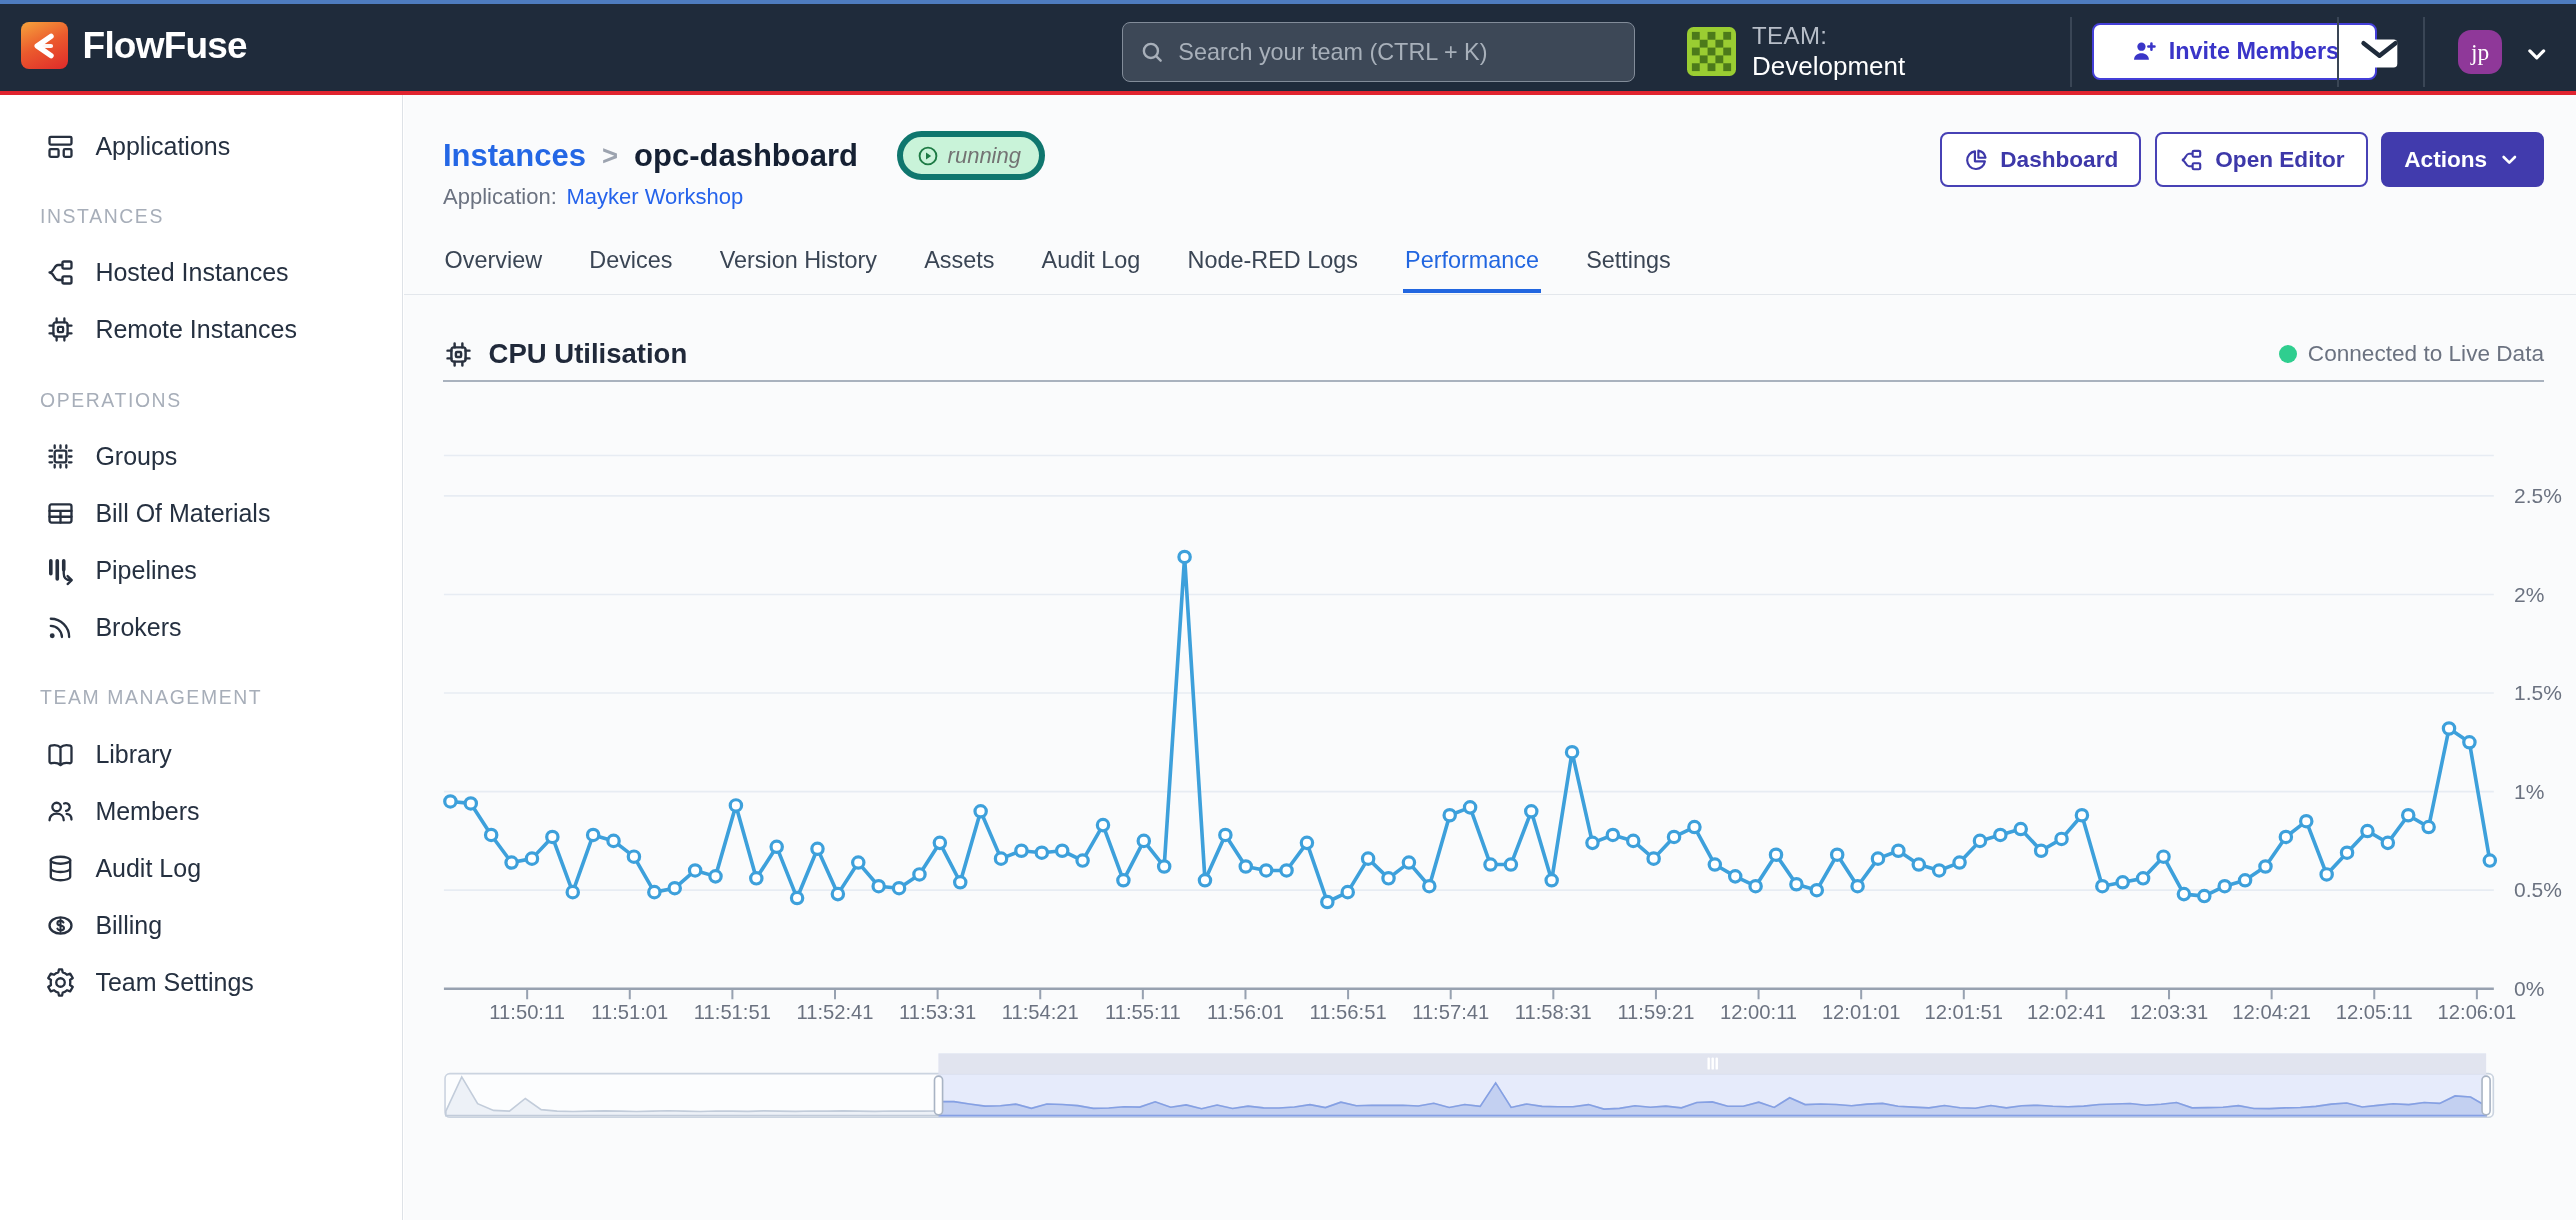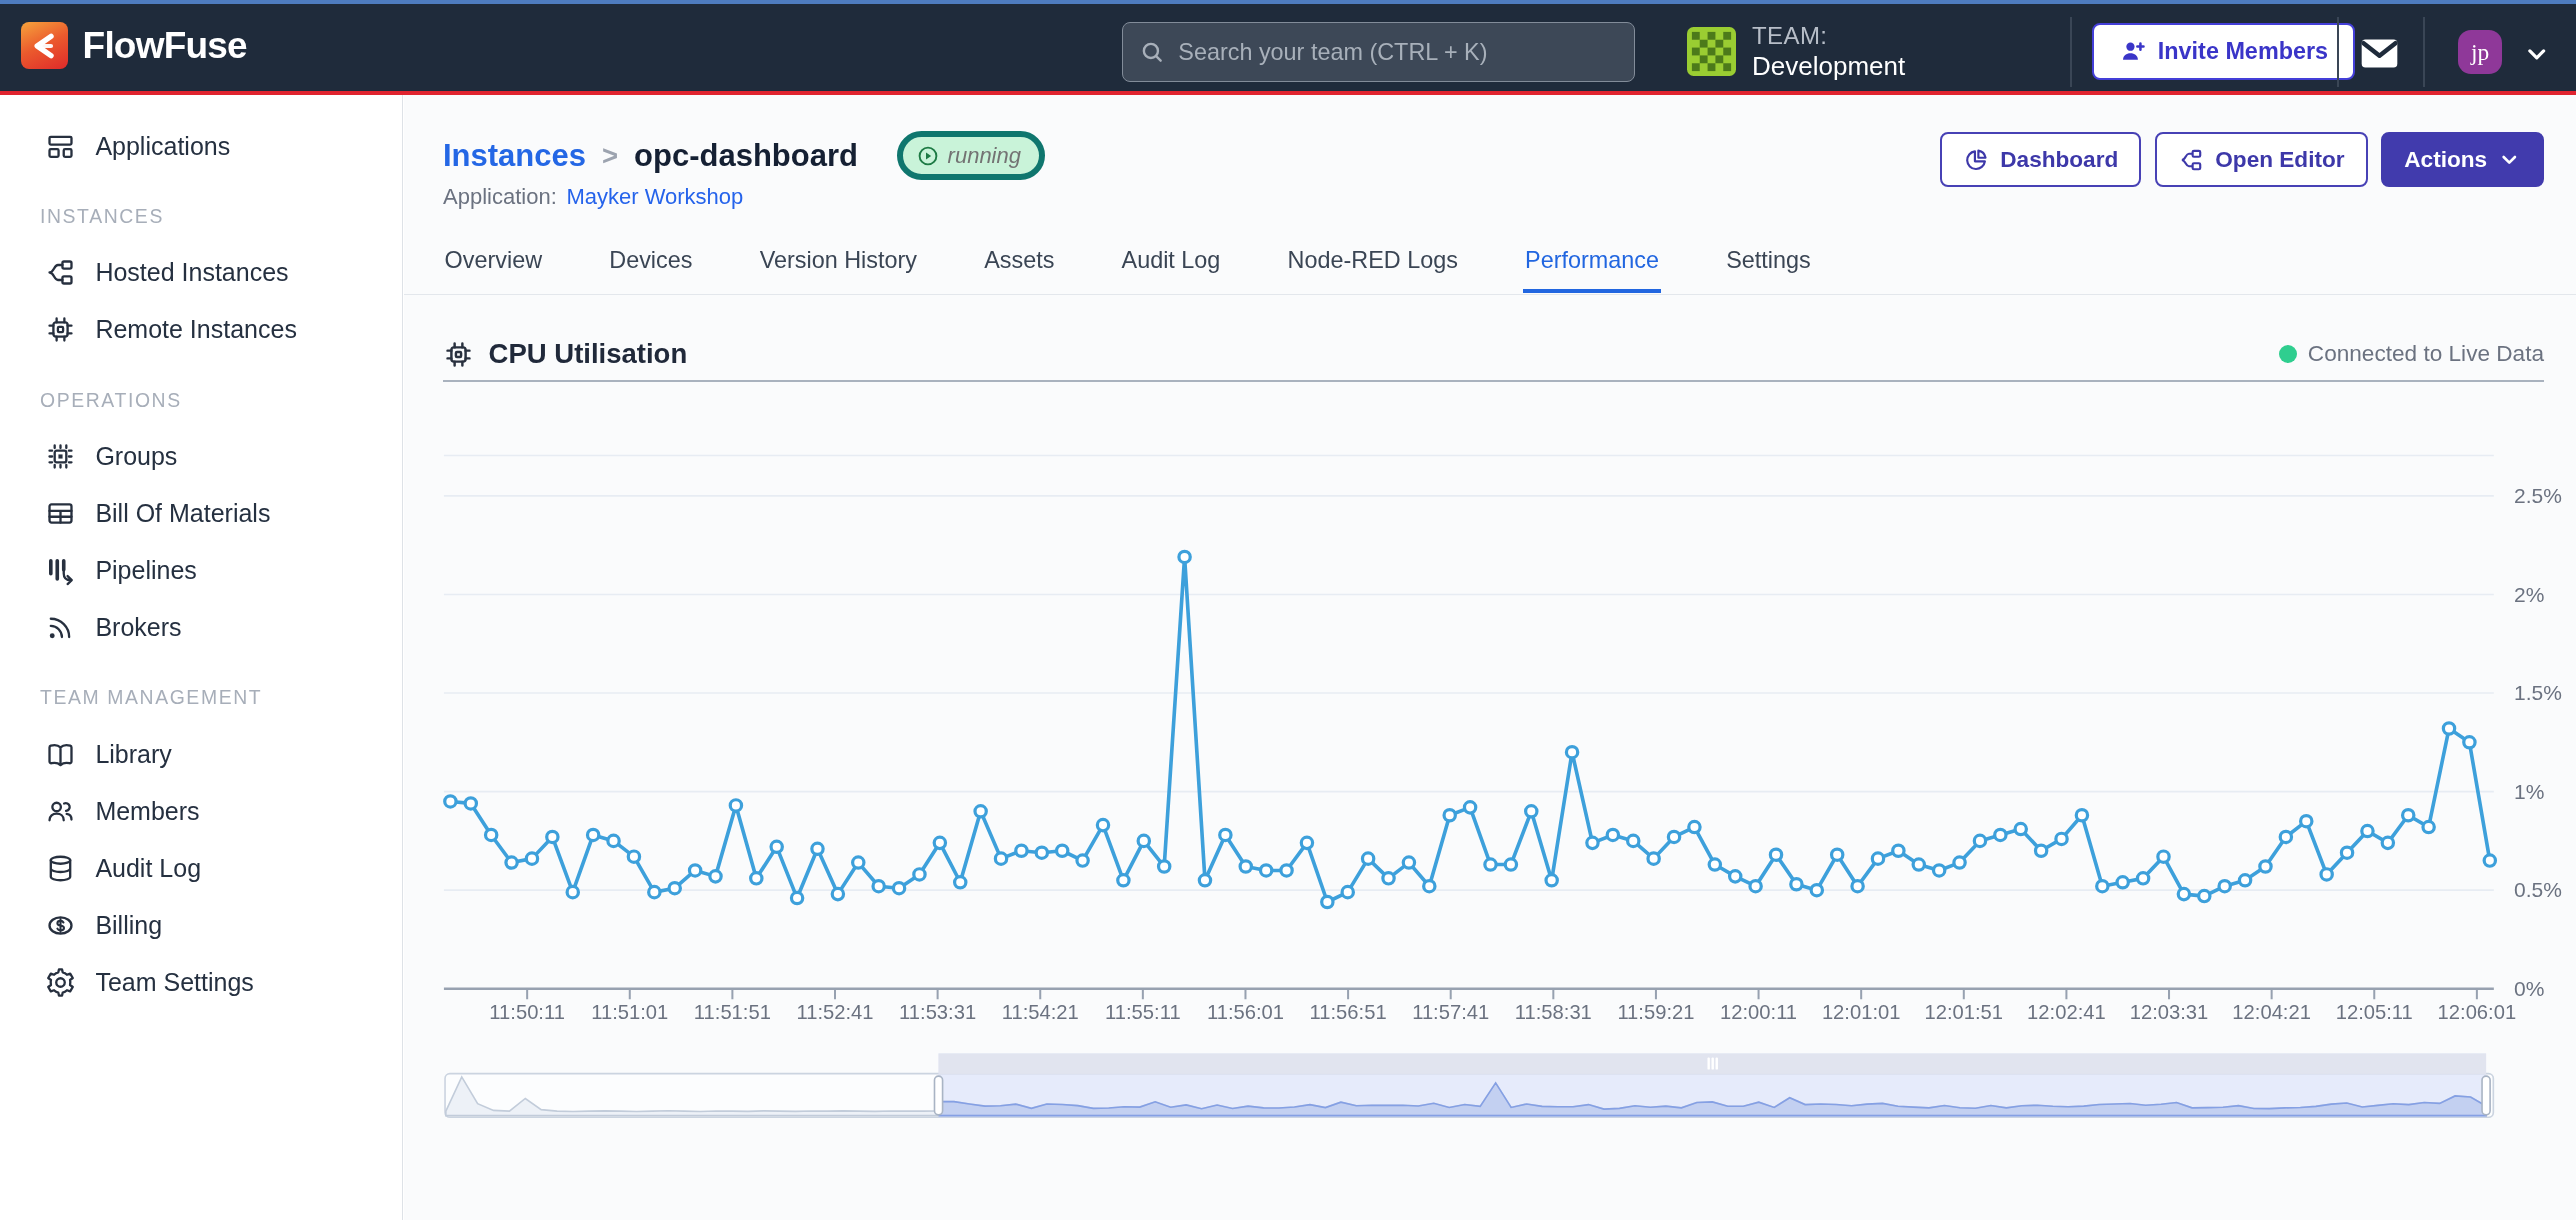--- a/index.html
+++ b/index.html
@@ -33,21 +33,21 @@
   }
   .nav-search input::placeholder{color:#A8B0BA;}
   .team-select{position:absolute;left:1687px;top:11.3px;height:73px;display:flex;align-items:center;gap:16px;cursor:pointer;}
   .team-avatar{width:49px;height:49px;border-radius:6.5px;overflow:hidden;}
   .team-label{color:#B7BEC8;font-size:24px;letter-spacing:0.4px;}
   .team-name{color:#fff;font-size:26px;margin-top:1.6px;}
   .nav-divider{position:absolute;top:13px;width:1.6px;height:70px;background:#3A4656;}
   .invite-btn{
     position:absolute;left:2092px;top:19.4px;height:57px;box-sizing:border-box;
     background:#fff;border:2.4px solid #443FD8;border-radius:8px;color:#3A35C8;
-    display:flex;align-items:center;gap:11.3px;padding:0 25px;font-size:23.4px;font-weight:bold;cursor:pointer;
+    display:flex;align-items:center;gap:11.3px;padding:0 36px;font-size:23.4px;font-weight:bold;cursor:pointer;
   }
   .mail-btn{position:absolute;left:2357px;top:27px;width:45px;height:42px;color:#fff;cursor:pointer;}
   .user-avatar{
     position:absolute;left:2458px;top:26px;width:44px;height:44px;border-radius:13px;background:#8F3899;
     color:#fff;display:flex;align-items:center;justify-content:center;
     font-family:"Liberation Serif",serif;font-size:23.4px;cursor:pointer;
   }
   .user-chevron{position:absolute;left:2523px;top:36px;width:27.5px;height:24px;color:#fff;cursor:pointer;}
   .team-chevron{width:24px;height:22.6px;color:#fff;margin-left:267px;}
 
@@ -86,21 +86,21 @@
   .btn{
     height:55px;box-sizing:border-box;border-radius:8px;display:flex;align-items:center;gap:11.3px;
     padding:0 21px;font-size:22.6px;font-weight:bold;cursor:pointer;
   }
   .btn .ic{width:26px;height:26px;display:flex;}
   .btn-outline{background:#fff;border:2px solid #4741B5;color:#3D38A9;}
   .btn-solid{background:#413BAD;border:2px solid #413BAD;color:#fff;}
 
   .tabs{
     position:absolute;left:0;right:0;top:147px;height:53px;box-sizing:border-box;
-    display:flex;align-items:flex-start;gap:64px;padding-left:39px;
+    display:flex;align-items:flex-start;gap:44px;padding-left:39px;
     border-bottom:1.6px solid #E3E7EC;
   }
   .tab{font-size:23.4px;color:#3A4554;padding:4.9px 1.6px 0 1.6px;height:47px;box-sizing:border-box;cursor:pointer;}
   .tab.active{color:#2166E0;border-bottom:4px solid #2166E0;height:51px;}
 
   .chart-header{position:absolute;left:39px;right:32px;top:243px;display:flex;align-items:center;}
   .chart-title{display:flex;align-items:center;gap:14.6px;color:#20293A;font-size:27.5px;font-weight:bold;}
   .chart-title .ic{width:31px;height:31px;display:flex;color:#29313F;}
   .live-status{margin-left:auto;display:flex;align-items:center;gap:11.3px;color:#6B7280;font-size:22.6px;}
   .live-dot{width:18px;height:18px;border-radius:50%;background:#2FCE8F;}

